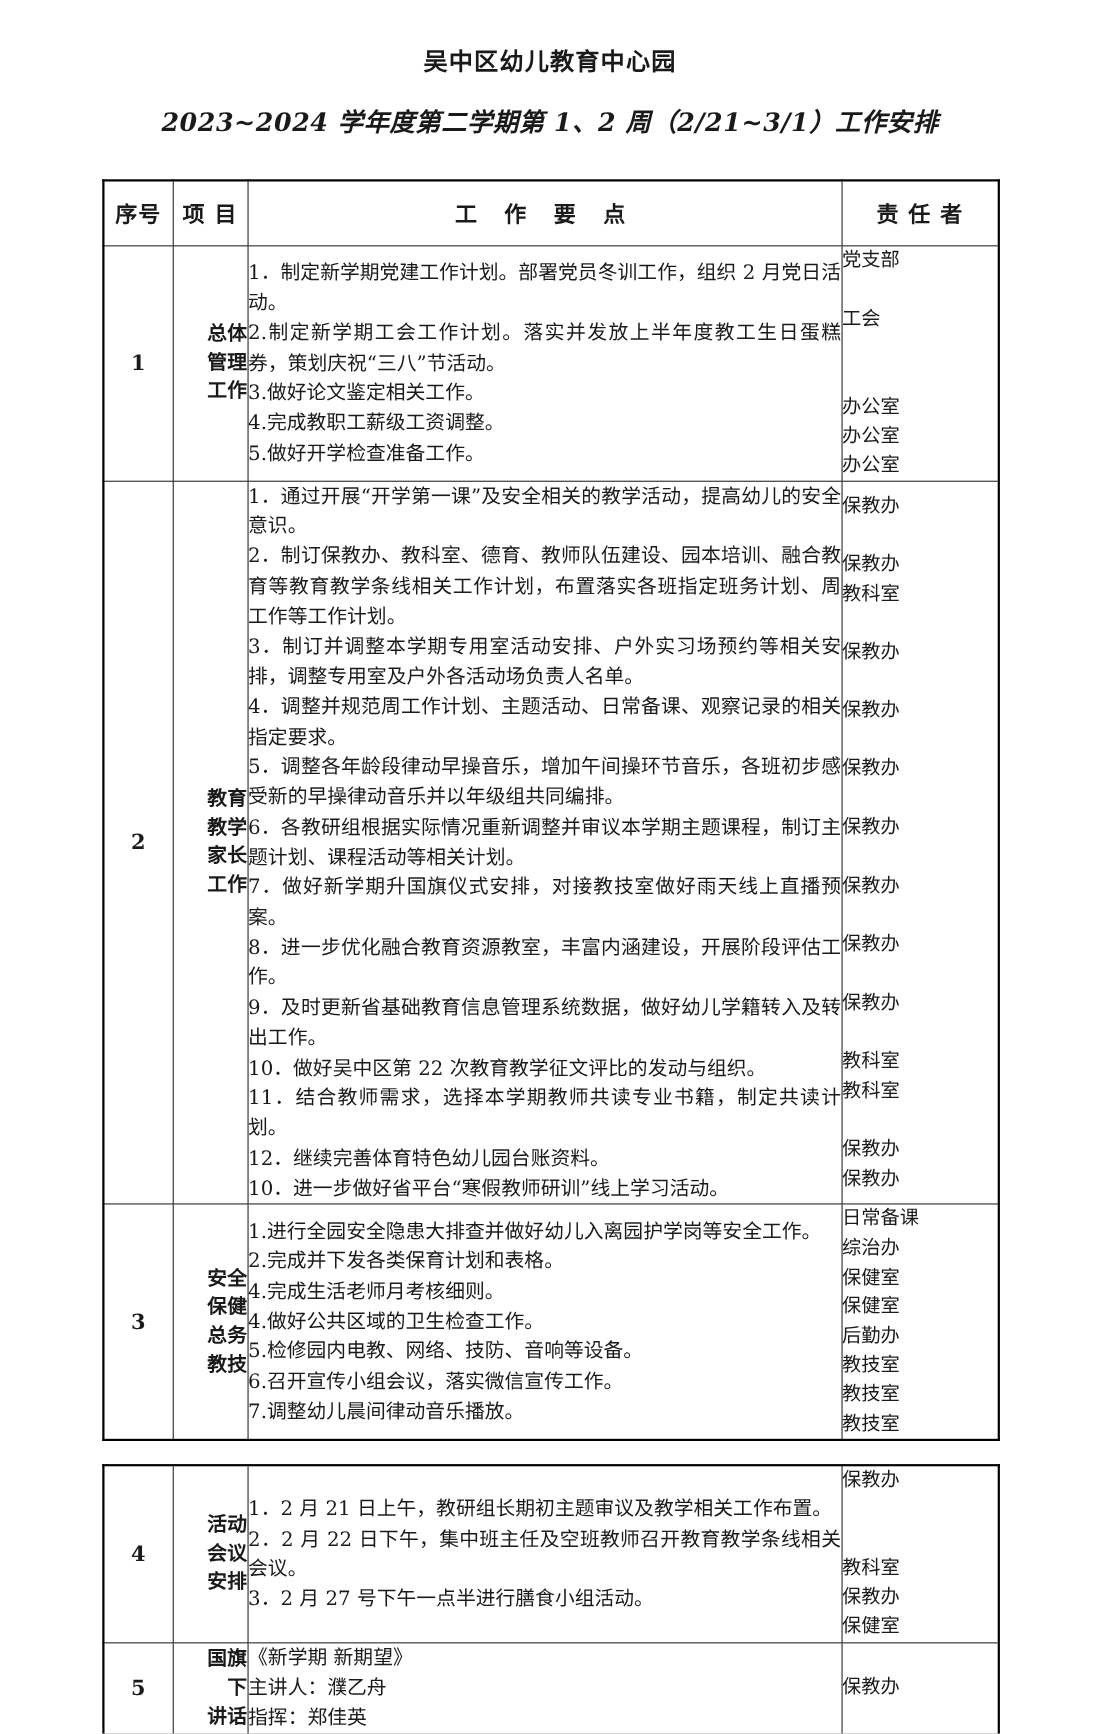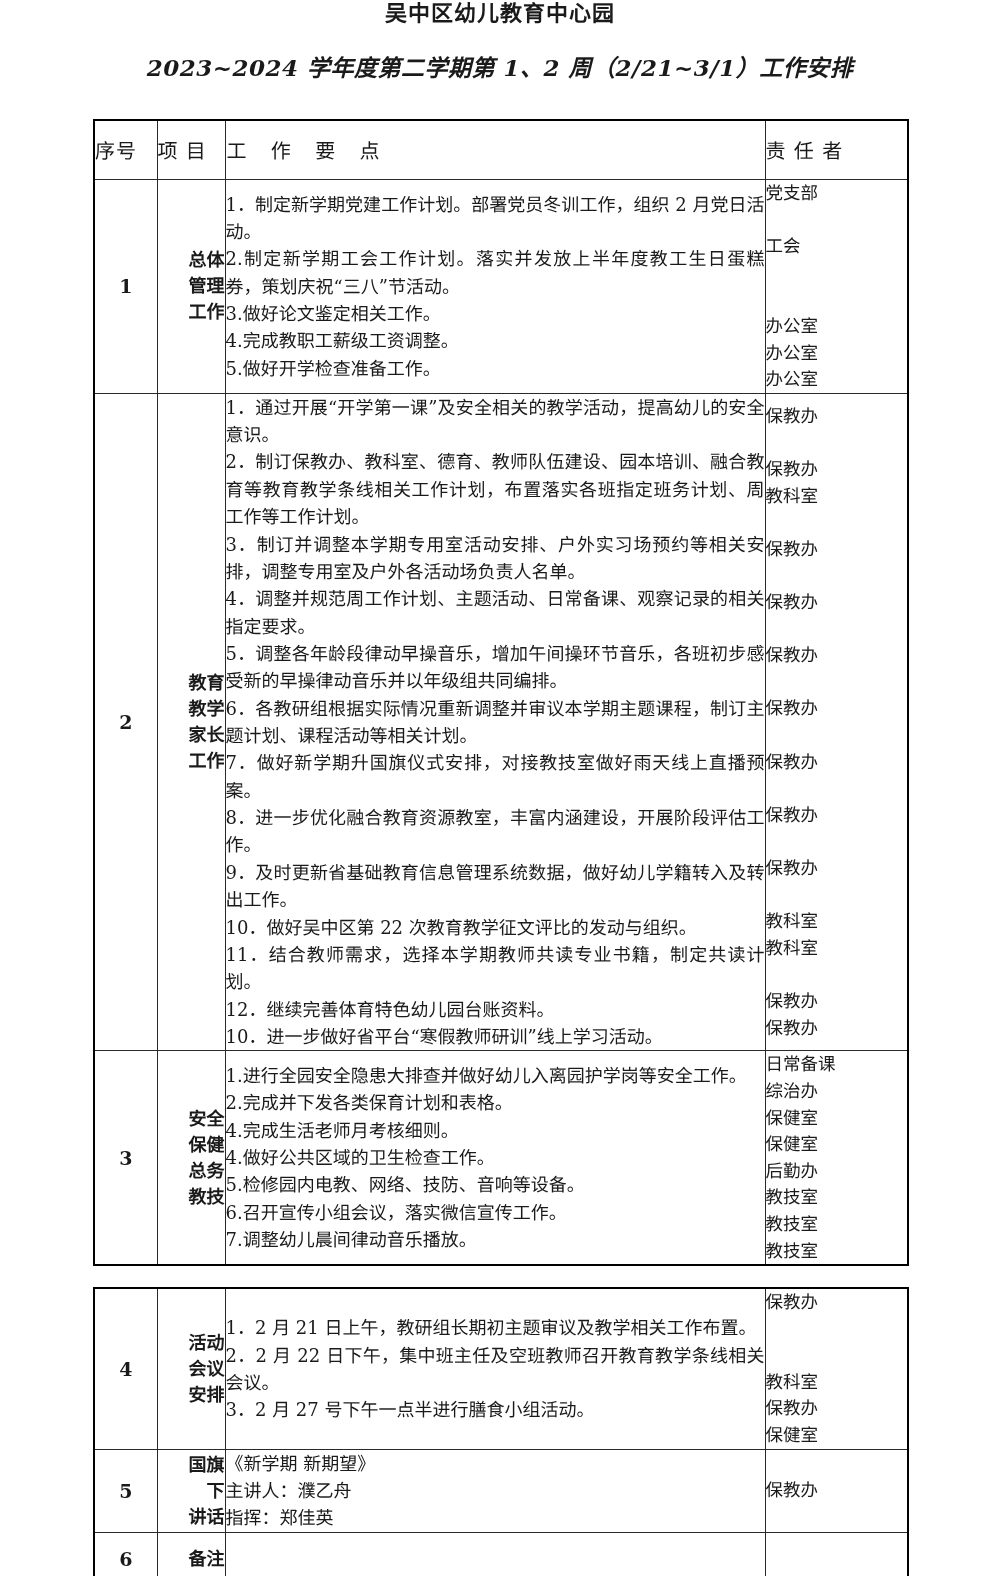--- a/index.html
+++ b/index.html
@@ -18,20 +18,21 @@
     position: relative;
     width: 1000px;
     height: 1576px;
     box-sizing: border-box;
     padding: 0;
   }
 
   
   .title-block {
     text-align: center;
+    padding-top: 44px;
   }
   .doc-title {
     font-family: "DejaVu Serif", "Liberation Serif", serif;
     font-size: 22px;
     font-weight: 700;
     letter-spacing: 1px;
     line-height: 1.2;
     margin: 0;
   }
   .doc-subtitle {
@@ -66,23 +67,23 @@
     background: #fff;
   }
 
   col.c-no    { width: 63px; }
   col.c-proj  { width: 68px; }
   col.c-work  { width: 540px; }
   col.c-resp  { width: 143px; }
 
   
   .hdr td {
-    text-align: left;
+    text-align: center;
     font-size: 20px;
-    font-weight: 400;
+    font-weight: 700;
     height: 58px;
     letter-spacing: 1px;
   }
   .hdr .wide-head { letter-spacing: 9px; padding-left: 1px; }
 
   
   .cell-no {
     text-align: center;
     font-size: 19px;
     font-weight: 700;

